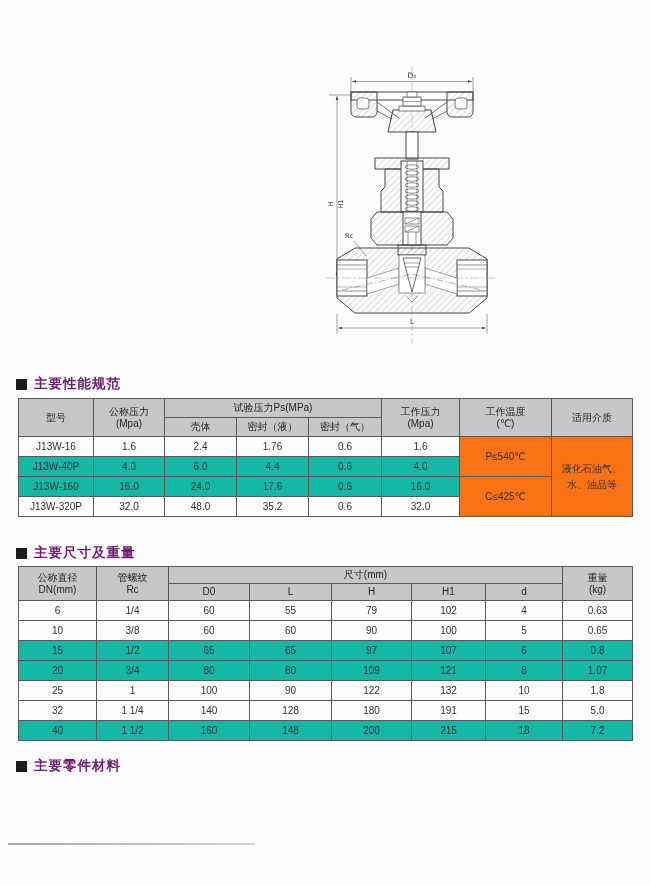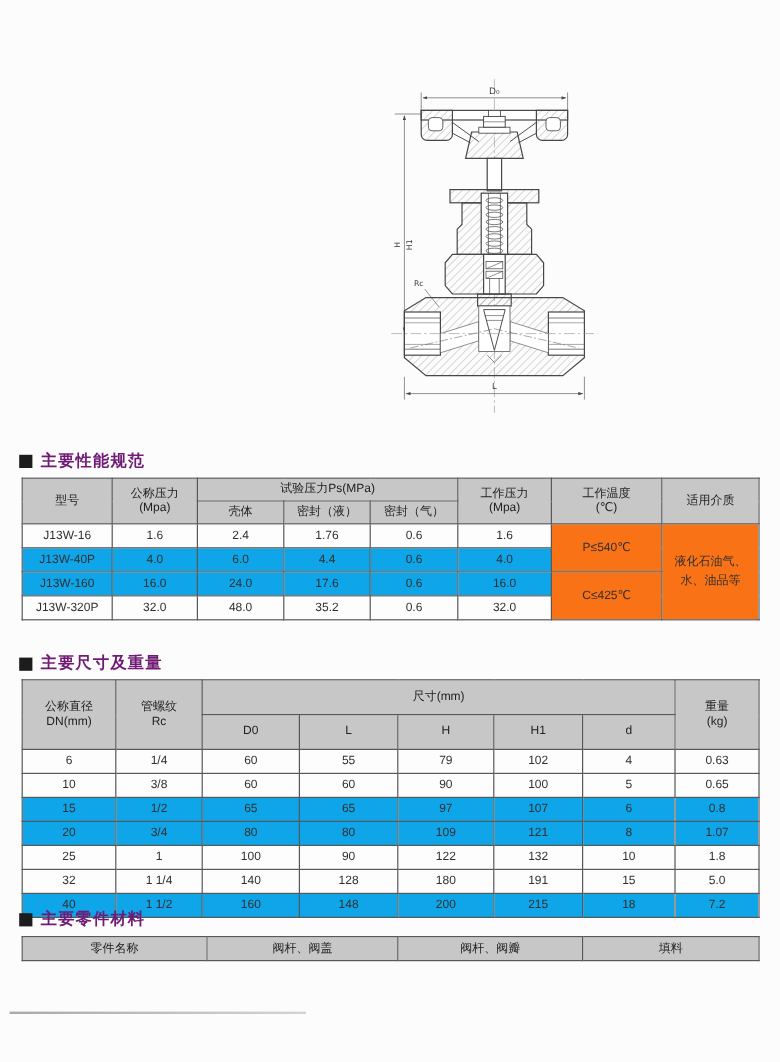--- a/index.html
+++ b/index.html
@@ -30,24 +30,24 @@
     border:1.5px solid #3d3d3d;
     background:#fdfdfd;
   }
   td,th{
     border:1px solid #585858;
     text-align:center;vertical-align:middle;
     padding:0 2px;font-weight:normal;line-height:1.2;
     overflow:hidden;
   }
   th{background:#c7c7c7;color:#222;}
-  tr.shaded td{background:#0ea5e9;}
+  tr.shaded td{background:#14b8a6;}
   tr td.wh{background:#f97316;}
   #t1 tr.hd{height:19px;} #t1 tr.dr{height:20px;}
-  #t2 tr.hd{height:29px;} #t2 tr.dr{height:20px;}
+  #t2 tr.hd{height:17px;} #t2 tr.dr{height:20px;}
   #t3 tr.hd{height:20px;} #t3 tr.dr{height:21px;}
   td.med{padding:0 8px;line-height:1.6;}
   
   .artifact{
     position:absolute;left:8px;top:843px;width:247px;height:2px;
     background:linear-gradient(to right,#8d8d93,#c6c6cb);
     opacity:.75;
   }
   svg text{font-family:"DejaVu Sans","Liberation Sans",sans-serif;fill:#3a3a3a;}
 </style>
@@ -371,23 +371,17 @@
   </div>
 
   <table id="t3" style="top:780px">
     <colgroup>
       <col style="width:154px">
         <col style="width:159px">
         <col style="width:154px">
         <col style="width:147px">
     </colgroup>
     <tbody>
-        <tr class="hd">
-      <th>零件名称</th>
-      <th>阀杆、阀盖</th>
-      <th>阀杆、阀瓣</th>
-      <th>填料</th>
-    </tr>
   </tbody>
     </table>
 
   <div class="artifact"></div>
 </div>
 
 </body></html>

